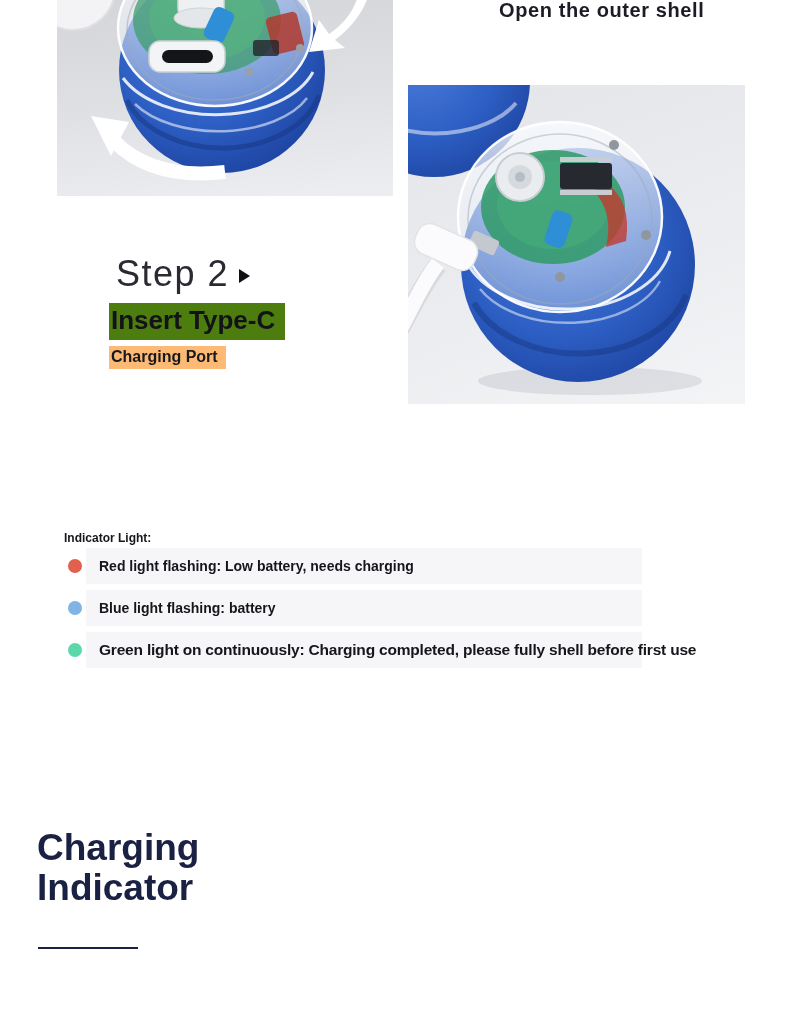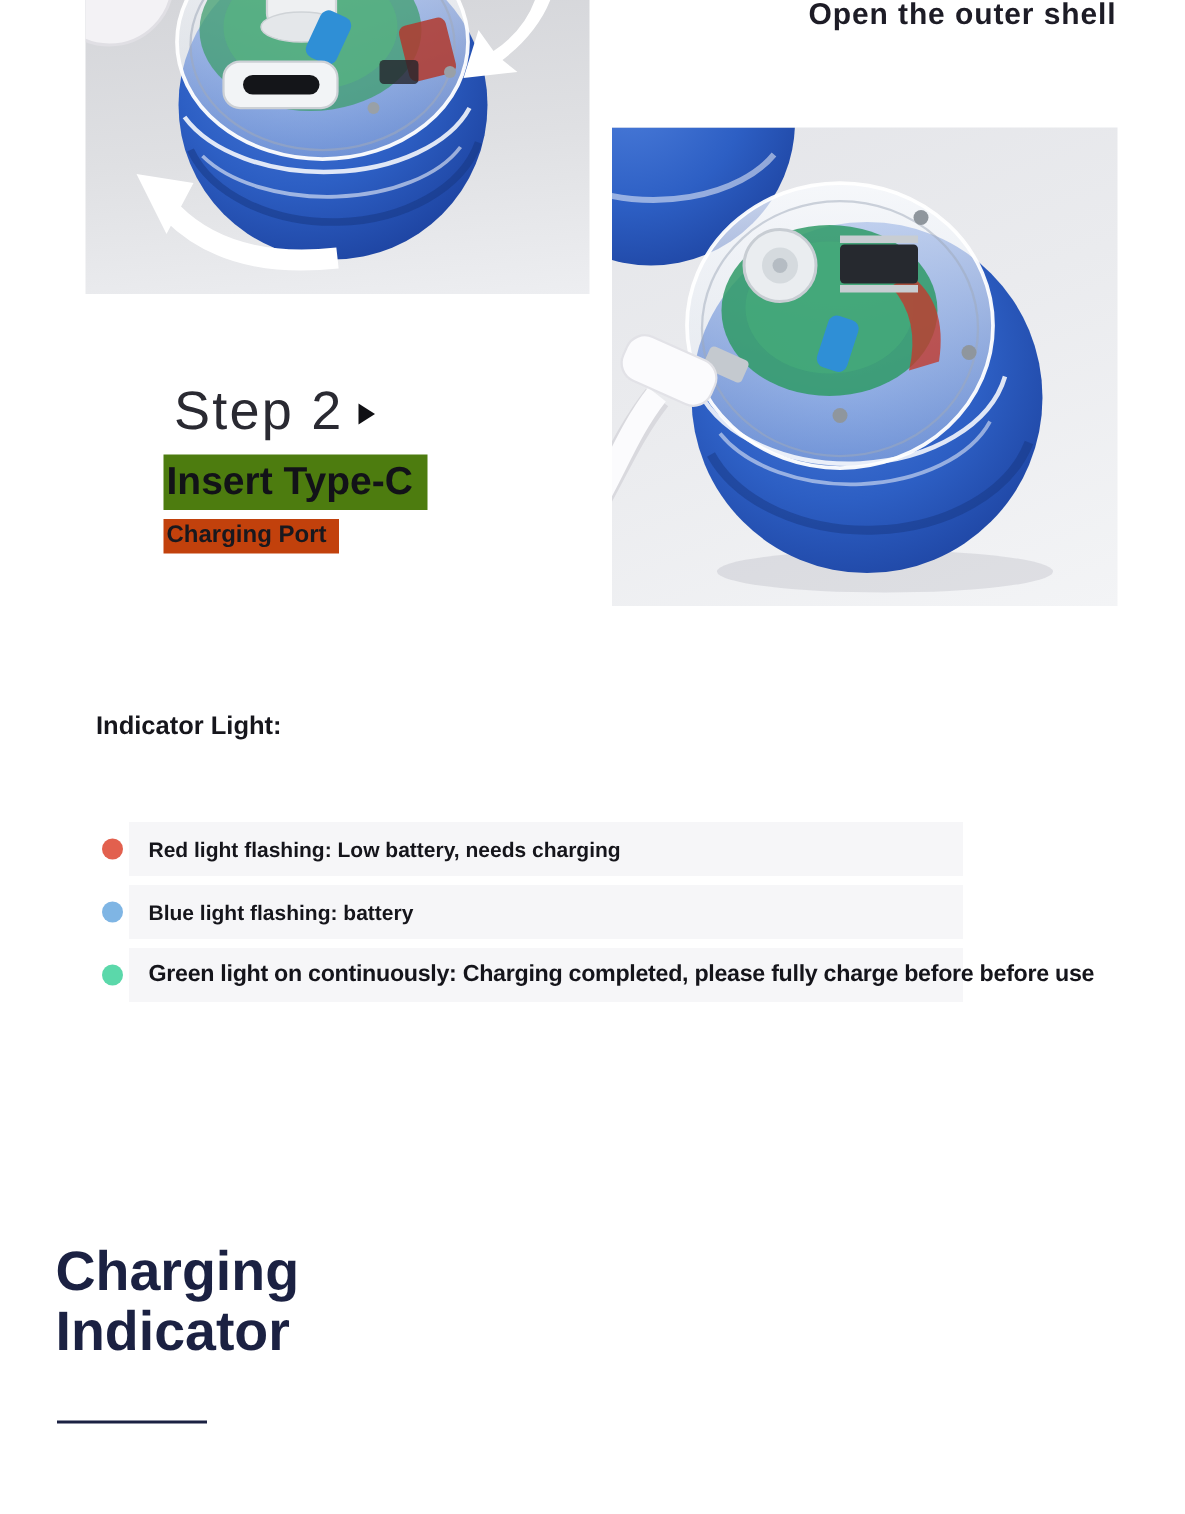--- a/index.html
+++ b/index.html
@@ -13,42 +13,42 @@
   .photo { position:absolute; overflow:hidden; }
   .photo-step1 { left:57px; top:0; width:336px; height:196px;
     background:linear-gradient(175deg,#d4d5d9 0%,#dfe0e3 50%,#edeef1 100%); }
   .photo-step2 { left:408px; top:85px; width:337px; height:319px;
     background:linear-gradient(160deg,#e4e5e9 0%,#eaebee 45%,#f3f4f6 100%); }
   .photo svg { display:block; }
 
   
   .caption-open {
     position:absolute; left:499px; top:0; line-height:20px;
-    font-size:20px; font-weight:bold; letter-spacing:0.6px; color:#1d1c26;margin-left:40px;
+    font-size:20px; font-weight:bold; letter-spacing:0.6px; color:#1d1c26;
   }
   .step-title {
     position:absolute; left:116px; top:253px; display:flex; align-items:center;
     font-size:36px; font-weight:300; letter-spacing:1.5px; color:#2a2a32;
   }
   .step-arrow {
     width:0; height:0; margin-left:10px; margin-top:4px;
     border-left:11px solid #101014; border-top:7px solid transparent; border-bottom:7px solid transparent;
   }
   .step-insert {
     position:absolute; left:109px; top:303px; font-size:26px; font-weight:bold;
     color:#121218; background:#4d7c0f; padding:2px 10px 4px 2px;
   }
   .step-charging {
     position:absolute; left:109px; top:346px; font-size:16px; font-weight:bold;
-    color:#18181e; background:#c2410c; padding:2px 8px 3px 2px;
+    color:#18181e; background:#fdba74; padding:2px 8px 3px 2px;
   }
 
   
   .indicator-heading {
-    position:absolute; left:64px; top:474px; font-size:17px; font-weight:bold; color:#16161c;
+    position:absolute; left:64px; top:531px; font-size:12px; font-weight:bold; color:#16161c;
   }
   .indicator-rows { position:absolute; left:64px; top:548px; width:710px; }
   .ind-row { position:relative; display:flex; align-items:center; height:36px; margin-bottom:6px; }
   .ind-row::before {
     content:""; position:absolute; left:22px; top:0; width:556px; height:100%;
     background:#f6f6f8; z-index:0;
   }
   .ind-dot {
     position:relative; z-index:1; width:14px; height:14px; border-radius:50%;
     margin-left:4px; margin-right:17px; flex:0 0 auto;
@@ -198,21 +198,21 @@
     <div class="ind-row">
       <span class="ind-dot" style="background: rgb(226, 96, 78);"></span>
       <span class="ind-label">Red light flashing: Low battery, needs charging</span>
     </div>
     <div class="ind-row">
       <span class="ind-dot" style="background: rgb(127, 181, 228);"></span>
       <span class="ind-label">Blue light flashing: battery</span>
     </div>
     <div class="ind-row">
       <span class="ind-dot" style="background: rgb(91, 216, 170);"></span>
-      <span class="ind-label">Green light on continuously: Charging completed, please fully charge before before use</span>
+      <span class="ind-label">Green light on continuously: Charging completed, please fully shell before first use</span>
     </div>
   </div>
 
   <div class="pp-title" style="color: rgb(27, 33, 66);">
     <div>Charging</div>
     <div>Indicator</div>
   </div>
   <div class="pp-underline" style="background: rgb(27, 33, 66);"></div>
 
 </div>

